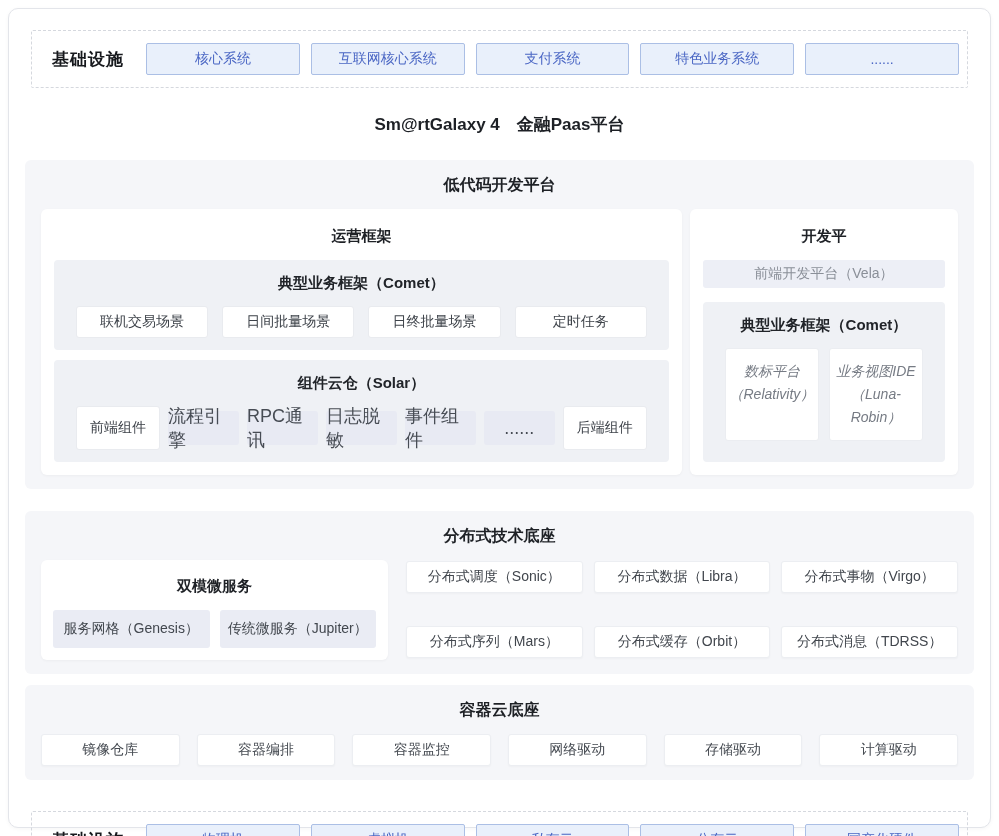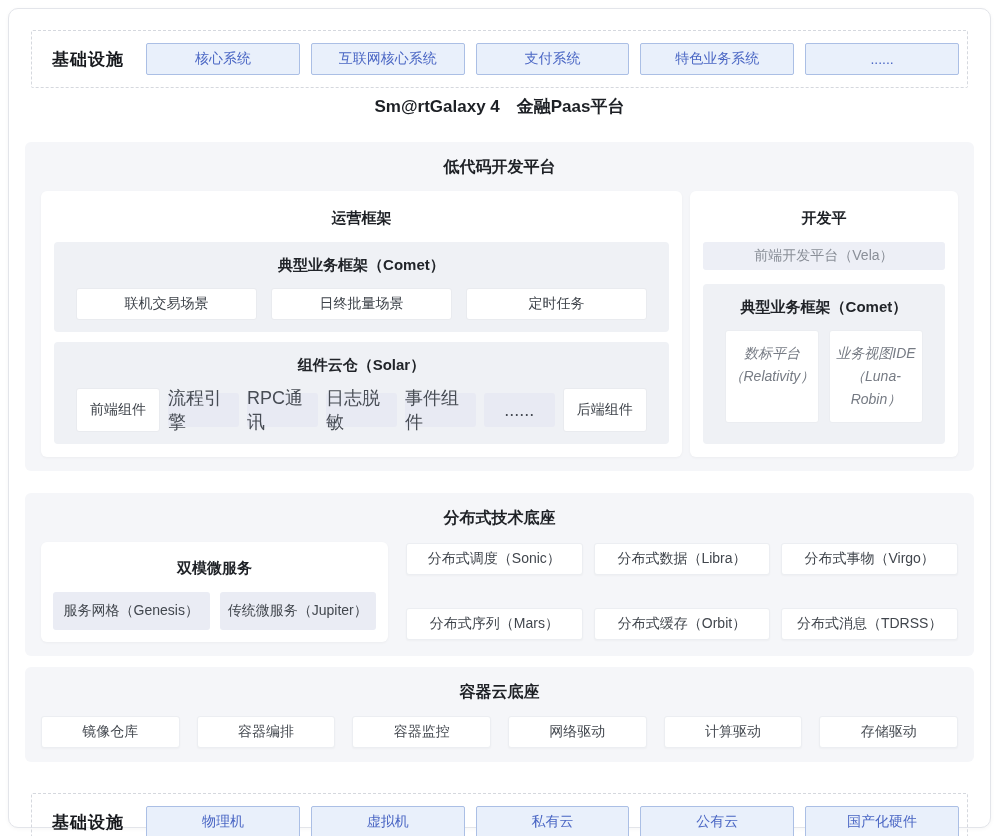--- a/index.html
+++ b/index.html
@@ -27,21 +27,21 @@
     flex:0 0 96px;text-align:center;letter-spacing:1px;
   }
   .blue-boxes{display:flex;flex:1;gap:11px;}
   .blue-box{
     flex:1;height:30px;display:flex;align-items:center;justify-content:center;
     background:#e9f0fb;border:1.5px solid #abbfe5;border-radius:2px;
     font-size:14px;color:#4a66c4;
   }
   .platform-title{
     text-align:center;font-weight:bold;font-size:17px;color:#1d2025;
-    margin:7px 0 24px;
+    margin:25px 0 24px;
   }
   
   .grey-panel{
     background:#f5f6f9;border-radius:6px;
     margin:0 -6px;padding:13px 16px 14px;
   }
   .panel-title{
     text-align:center;font-weight:bold;font-size:16px;color:#1e2126;
     margin:2px 0 13px;
   }
@@ -142,20 +142,21 @@
   <div class="grey-panel">
     <div class="panel-title">低代码开发平台</div>
     <div class="lowcode-cols">
 
       <div class="white-panel op-panel">
         <div class="white-panel-title">运营框架</div>
         <div class="sub-panel">
           <div class="sub-panel-title">典型业务框架（Comet）</div>
           <div class="chip-row">
             <div class="white-chip">联机交易场景</div>
+            <div class="white-chip">日间批量场景</div>
             <div class="white-chip">日终批量场景</div>
             <div class="white-chip">定时任务</div>
           </div>
         </div>
         <div class="sub-panel solar">
           <div class="sub-panel-title">组件云仓（Solar）</div>
           <div class="solar-row">
             <div class="end-box">前端组件</div>
             <div class="grey-chip">流程引擎</div>
             <div class="grey-chip">RPC通讯</div>
@@ -208,22 +209,22 @@
     </div>
   </div>
 
   <div class="grey-panel container-sec">
     <div class="panel-title">容器云底座</div>
     <div class="container-row">
       <div class="container-box">镜像仓库</div>
       <div class="container-box">容器编排</div>
       <div class="container-box">容器监控</div>
       <div class="container-box">网络驱动</div>
+      <div class="container-box">存储驱动</div>
       <div class="container-box">计算驱动</div>
-      <div class="container-box">存储驱动</div>
     </div>
   </div>
 
   <div class="dashed-row row-bottom">
     <div class="row-label">基础设施</div>
     <div class="blue-boxes">
       <div class="blue-box">物理机</div>
       <div class="blue-box">虚拟机</div>
       <div class="blue-box">私有云</div>
       <div class="blue-box">公有云</div>

